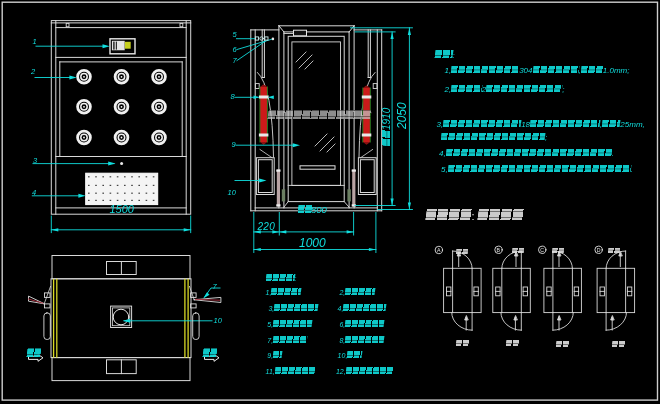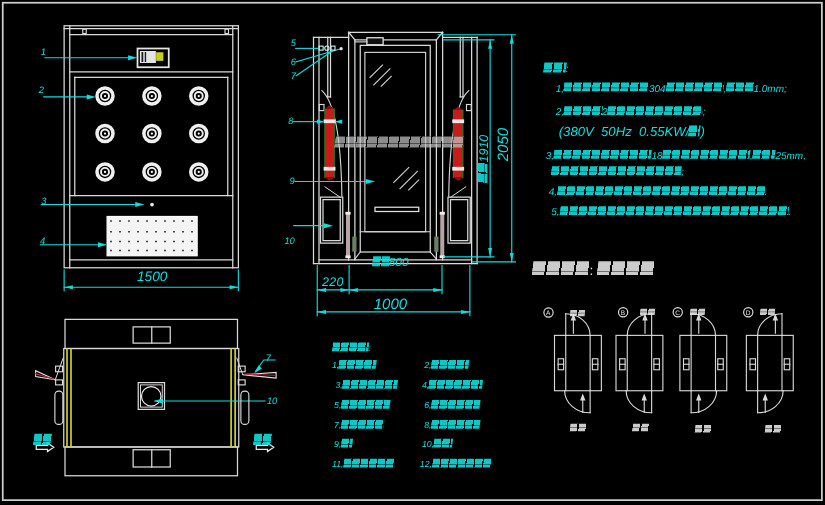--- a/index.html
+++ b/index.html
@@ -401,21 +401,20 @@
         <text x="596.7" y="251.8" fill="#e2e2e2" stroke="none">D</text>
 </g>
 </svg>
 
 <div class="t" style="left:434.5px;top:50.3px;font-size:8px"><i class="b" style="width:18px;height:7.6px;background:repeating-linear-gradient(0deg,transparent 0 2.4px,rgba(0,0,0,.45) 2.4px 3.2px,transparent 3.2px 6px),repeating-linear-gradient(90deg,currentColor 0 6.6px,transparent 6.6px 8px)"></i>:</div>
 
 <div class="t" style="left:444.5px;top:66.2px;font-size:8px">1,<i class="b" style="width:68px;height:7.4px;background:repeating-linear-gradient(0deg,transparent 0 2.4px,rgba(0,0,0,.45) 2.4px 3.2px,transparent 3.2px 6px),repeating-linear-gradient(90deg,currentColor 0 6.2px,transparent 6.2px 7.6px)"></i>304<i class="b" style="width:46px;height:7.4px;background:repeating-linear-gradient(0deg,transparent 0 2.4px,rgba(0,0,0,.45) 2.4px 3.2px,transparent 3.2px 6px),repeating-linear-gradient(90deg,currentColor 0 6.2px,transparent 6.2px 7.6px)"></i>,<i class="b" style="width:22px;height:7.4px;background:repeating-linear-gradient(0deg,transparent 0 2.4px,rgba(0,0,0,.45) 2.4px 3.2px,transparent 3.2px 6px),repeating-linear-gradient(90deg,currentColor 0 6.2px,transparent 6.2px 7.6px)"></i>1.0mm;</div>
 
 <div class="t" style="left:444.5px;top:84.8px;font-size:8px">2,<i class="b" style="width:30.5px;height:7.4px;background:repeating-linear-gradient(0deg,transparent 0 2.4px,rgba(0,0,0,.45) 2.4px 3.2px,transparent 3.2px 6px),repeating-linear-gradient(90deg,currentColor 0 6.2px,transparent 6.2px 7.6px)"></i>2<i class="b" style="width:76px;height:7.4px;background:repeating-linear-gradient(0deg,transparent 0 2.4px,rgba(0,0,0,.45) 2.4px 3.2px,transparent 3.2px 6px),repeating-linear-gradient(90deg,currentColor 0 6.2px,transparent 6.2px 7.6px)"></i>;</div>
 
-<div class="t" style="left:447px;top:100.3px;font-size:10.5px">(380V&nbsp;&nbsp;50Hz&nbsp;&nbsp;0.55KW/<i class="b" style="width:9px;height:9px;background:repeating-linear-gradient(0deg,transparent 0 2.4px,rgba(0,0,0,.45) 2.4px 3.2px,transparent 3.2px 6px),repeating-linear-gradient(90deg,currentColor 0 6.4px,transparent 6.4px 7.6px)"></i>)</div>
 
 <div class="t" style="left:436.5px;top:119.9px;font-size:8px">3,<i class="b" style="width:78px;height:7.4px;background:repeating-linear-gradient(0deg,transparent 0 2.4px,rgba(0,0,0,.45) 2.4px 3.2px,transparent 3.2px 6px),repeating-linear-gradient(90deg,currentColor 0 6.2px,transparent 6.2px 7.6px)"></i>18<i class="b" style="width:70px;height:7.4px;background:repeating-linear-gradient(0deg,transparent 0 2.4px,rgba(0,0,0,.45) 2.4px 3.2px,transparent 3.2px 6px),repeating-linear-gradient(90deg,currentColor 0 6.2px,transparent 6.2px 7.6px)"></i>,<i class="b" style="width:18px;height:7.4px;background:repeating-linear-gradient(0deg,transparent 0 2.4px,rgba(0,0,0,.45) 2.4px 3.2px,transparent 3.2px 6px),repeating-linear-gradient(90deg,currentColor 0 6.2px,transparent 6.2px 7.6px)"></i>25mm,</div>
 
 <div class="t" style="left:441px;top:132.6px;font-size:8px"><i class="b" style="width:104px;height:7.4px;background:repeating-linear-gradient(0deg,transparent 0 2.4px,rgba(0,0,0,.45) 2.4px 3.2px,transparent 3.2px 6px),repeating-linear-gradient(90deg,currentColor 0 6.2px,transparent 6.2px 7.6px)"></i>;</div>
 
 <div class="t" style="left:439px;top:148.6px;font-size:8px">4,<i class="b" style="width:166px;height:7.4px;background:repeating-linear-gradient(0deg,transparent 0 2.4px,rgba(0,0,0,.45) 2.4px 3.2px,transparent 3.2px 6px),repeating-linear-gradient(90deg,currentColor 0 6.2px,transparent 6.2px 7.6px)"></i>.</div>
 
 <div class="t" style="left:441px;top:164.6px;font-size:8px">5,<i class="b" style="width:183px;height:7.4px;background:repeating-linear-gradient(0deg,transparent 0 2.4px,rgba(0,0,0,.45) 2.4px 3.2px,transparent 3.2px 6px),repeating-linear-gradient(90deg,currentColor 0 6.2px,transparent 6.2px 7.6px)"></i>.</div>
 
 <div class="t w" style="left:425.5px;top:209.2px;font-size:11px"><i class="b" style="width:46px;height:11px;background:repeating-linear-gradient(0deg,transparent 0 2.4px,rgba(0,0,0,.45) 2.4px 3.2px,transparent 3.2px 6px),repeating-linear-gradient(90deg,currentColor 0 10px,transparent 10px 11.6px)"></i>:&nbsp;<i class="b" style="width:46px;height:11px;background:repeating-linear-gradient(0deg,transparent 0 2.4px,rgba(0,0,0,.45) 2.4px 3.2px,transparent 3.2px 6px),repeating-linear-gradient(90deg,currentColor 0 10px,transparent 10px 11.6px)"></i></div>
@@ -435,21 +434,21 @@
 
 <div class="t" style="left:267.3px;top:335.6px;font-size:7px">7,<i class="b" style="width:34px;height:6.8px;background:repeating-linear-gradient(0deg,transparent 0 2.4px,rgba(0,0,0,.45) 2.4px 3.2px,transparent 3.2px 6px),repeating-linear-gradient(90deg,currentColor 0 5.8px,transparent 5.8px 6.8px)"></i></div>
 <div class="t" style="left:339.4px;top:335.6px;font-size:7px">8,<i class="b" style="width:39px;height:6.8px;background:repeating-linear-gradient(0deg,transparent 0 2.4px,rgba(0,0,0,.45) 2.4px 3.2px,transparent 3.2px 6px),repeating-linear-gradient(90deg,currentColor 0 5.8px,transparent 5.8px 6.8px)"></i></div>
 
 <div class="t" style="left:267.3px;top:351.4px;font-size:7px">9,<i class="b" style="width:9px;height:6.8px;background:repeating-linear-gradient(0deg,transparent 0 2.4px,rgba(0,0,0,.45) 2.4px 3.2px,transparent 3.2px 6px),repeating-linear-gradient(90deg,currentColor 0 5.8px,transparent 5.8px 6.8px)"></i></div>
 <div class="t" style="left:337.6px;top:351.4px;font-size:7px">10,<i class="b" style="width:15px;height:6.8px;background:repeating-linear-gradient(0deg,transparent 0 2.4px,rgba(0,0,0,.45) 2.4px 3.2px,transparent 3.2px 6px),repeating-linear-gradient(90deg,currentColor 0 5.8px,transparent 5.8px 6.8px)"></i></div>
 
 <div class="t" style="left:265.6px;top:367.2px;font-size:7px">11,<i class="b" style="width:40px;height:6.8px;background:repeating-linear-gradient(0deg,transparent 0 2.4px,rgba(0,0,0,.45) 2.4px 3.2px,transparent 3.2px 6px),repeating-linear-gradient(90deg,currentColor 0 5.8px,transparent 5.8px 6.8px)"></i></div>
 <div class="t" style="left:335.9px;top:367.2px;font-size:7px">12,<i class="b" style="width:47px;height:6.8px;background:repeating-linear-gradient(0deg,transparent 0 2.4px,rgba(0,0,0,.45) 2.4px 3.2px,transparent 3.2px 6px),repeating-linear-gradient(90deg,currentColor 0 5.8px,transparent 5.8px 6.8px)"></i></div>
 
-<div class="t" style="left:109.5px;top:217px;font-size:11px;letter-spacing:0">1500</div>
+<div class="t" style="left:109.5px;top:204px;font-size:11px;letter-spacing:0">1500</div>
 
 <div class="t" style="left:257.5px;top:221.6px;font-size:10px;letter-spacing:.3px">220</div>
 
 <div class="t" style="left:297.5px;top:205px;font-size:9.5px"><i class="b" style="width:13.5px;height:8px;background:repeating-linear-gradient(0deg,transparent 0 2.4px,rgba(0,0,0,.45) 2.4px 3.2px,transparent 3.2px 6px),repeating-linear-gradient(90deg,currentColor 0 6.2px,transparent 6.2px 7.4px)"></i>800</div>
 
 <div class="t" style="left:299px;top:236.6px;font-size:12px;letter-spacing:0">1000</div>
 
 <div class="t" style="left:381.5px;top:145.5px;font-size:10px;transform:rotate(-90deg);transform-origin:0 0"><i class="b" style="width:16px;height:8.4px;background:repeating-linear-gradient(0deg,transparent 0 2.4px,rgba(0,0,0,.45) 2.4px 3.2px,transparent 3.2px 6px),repeating-linear-gradient(90deg,currentColor 0 7px,transparent 7px 8.4px)"></i>1910</div>
 
 <div class="t" style="left:395.5px;top:128.5px;font-size:12px;letter-spacing:0;transform:rotate(-90deg);transform-origin:0 0">2050</div>

